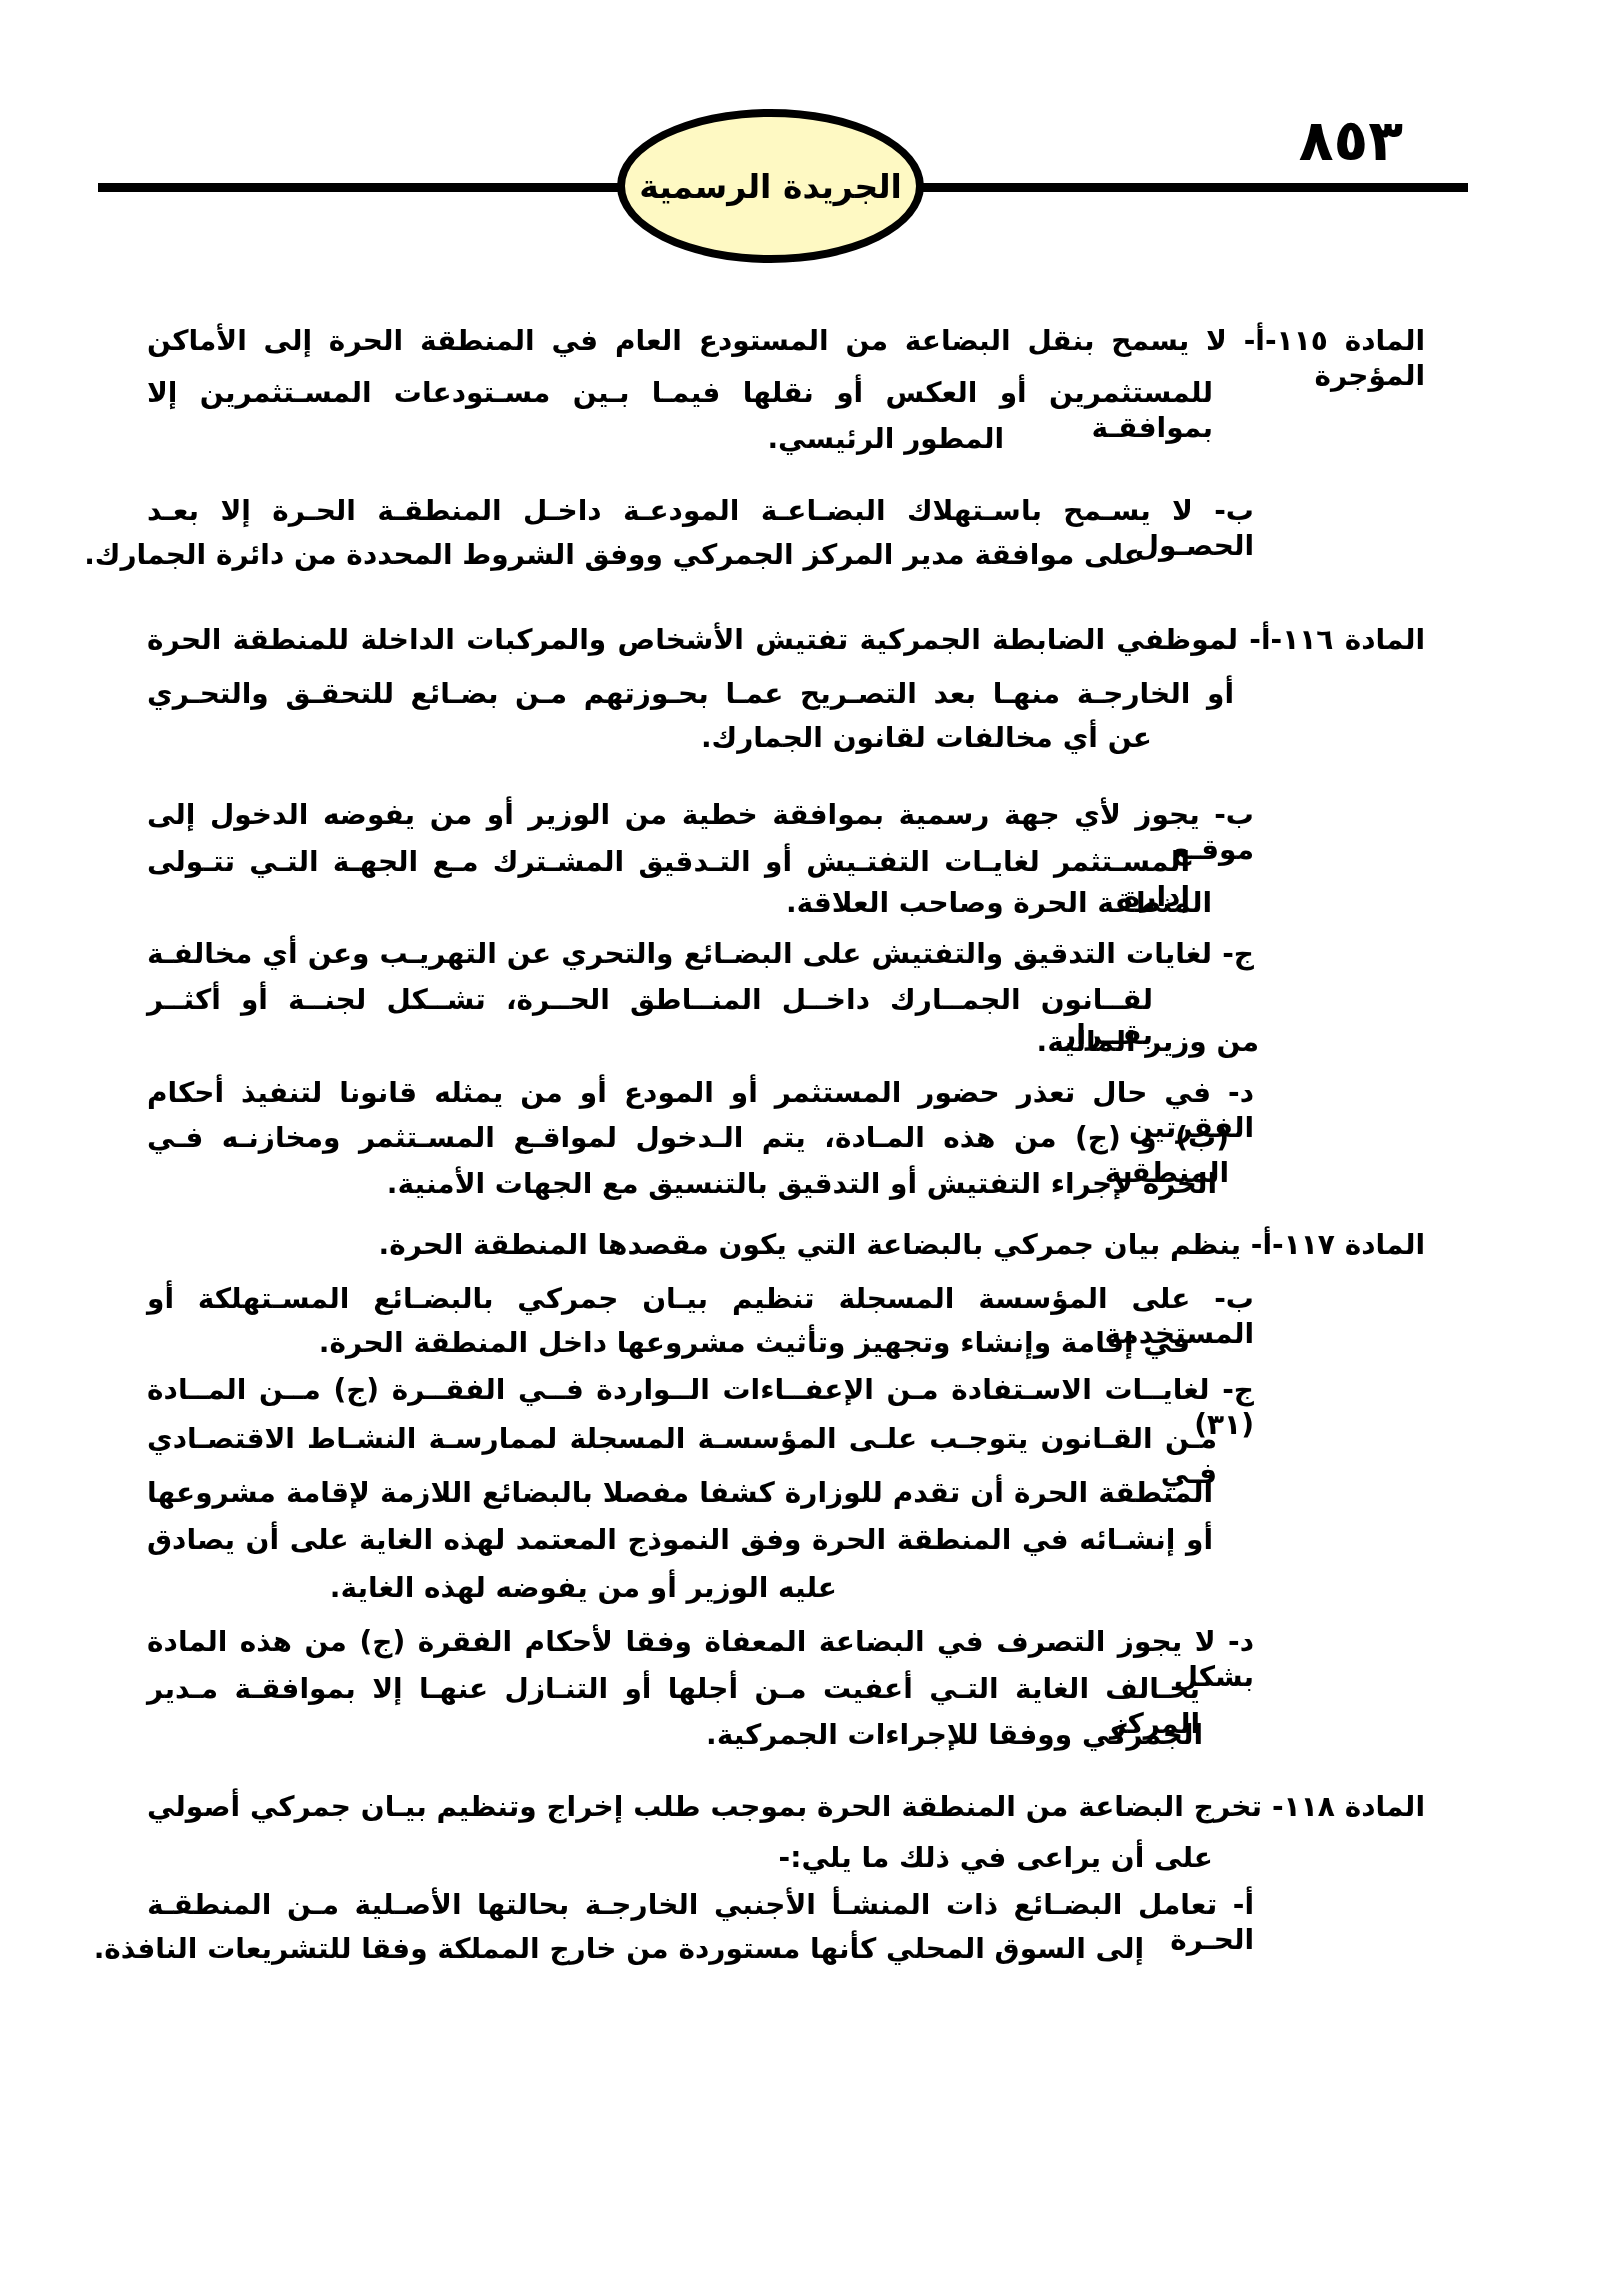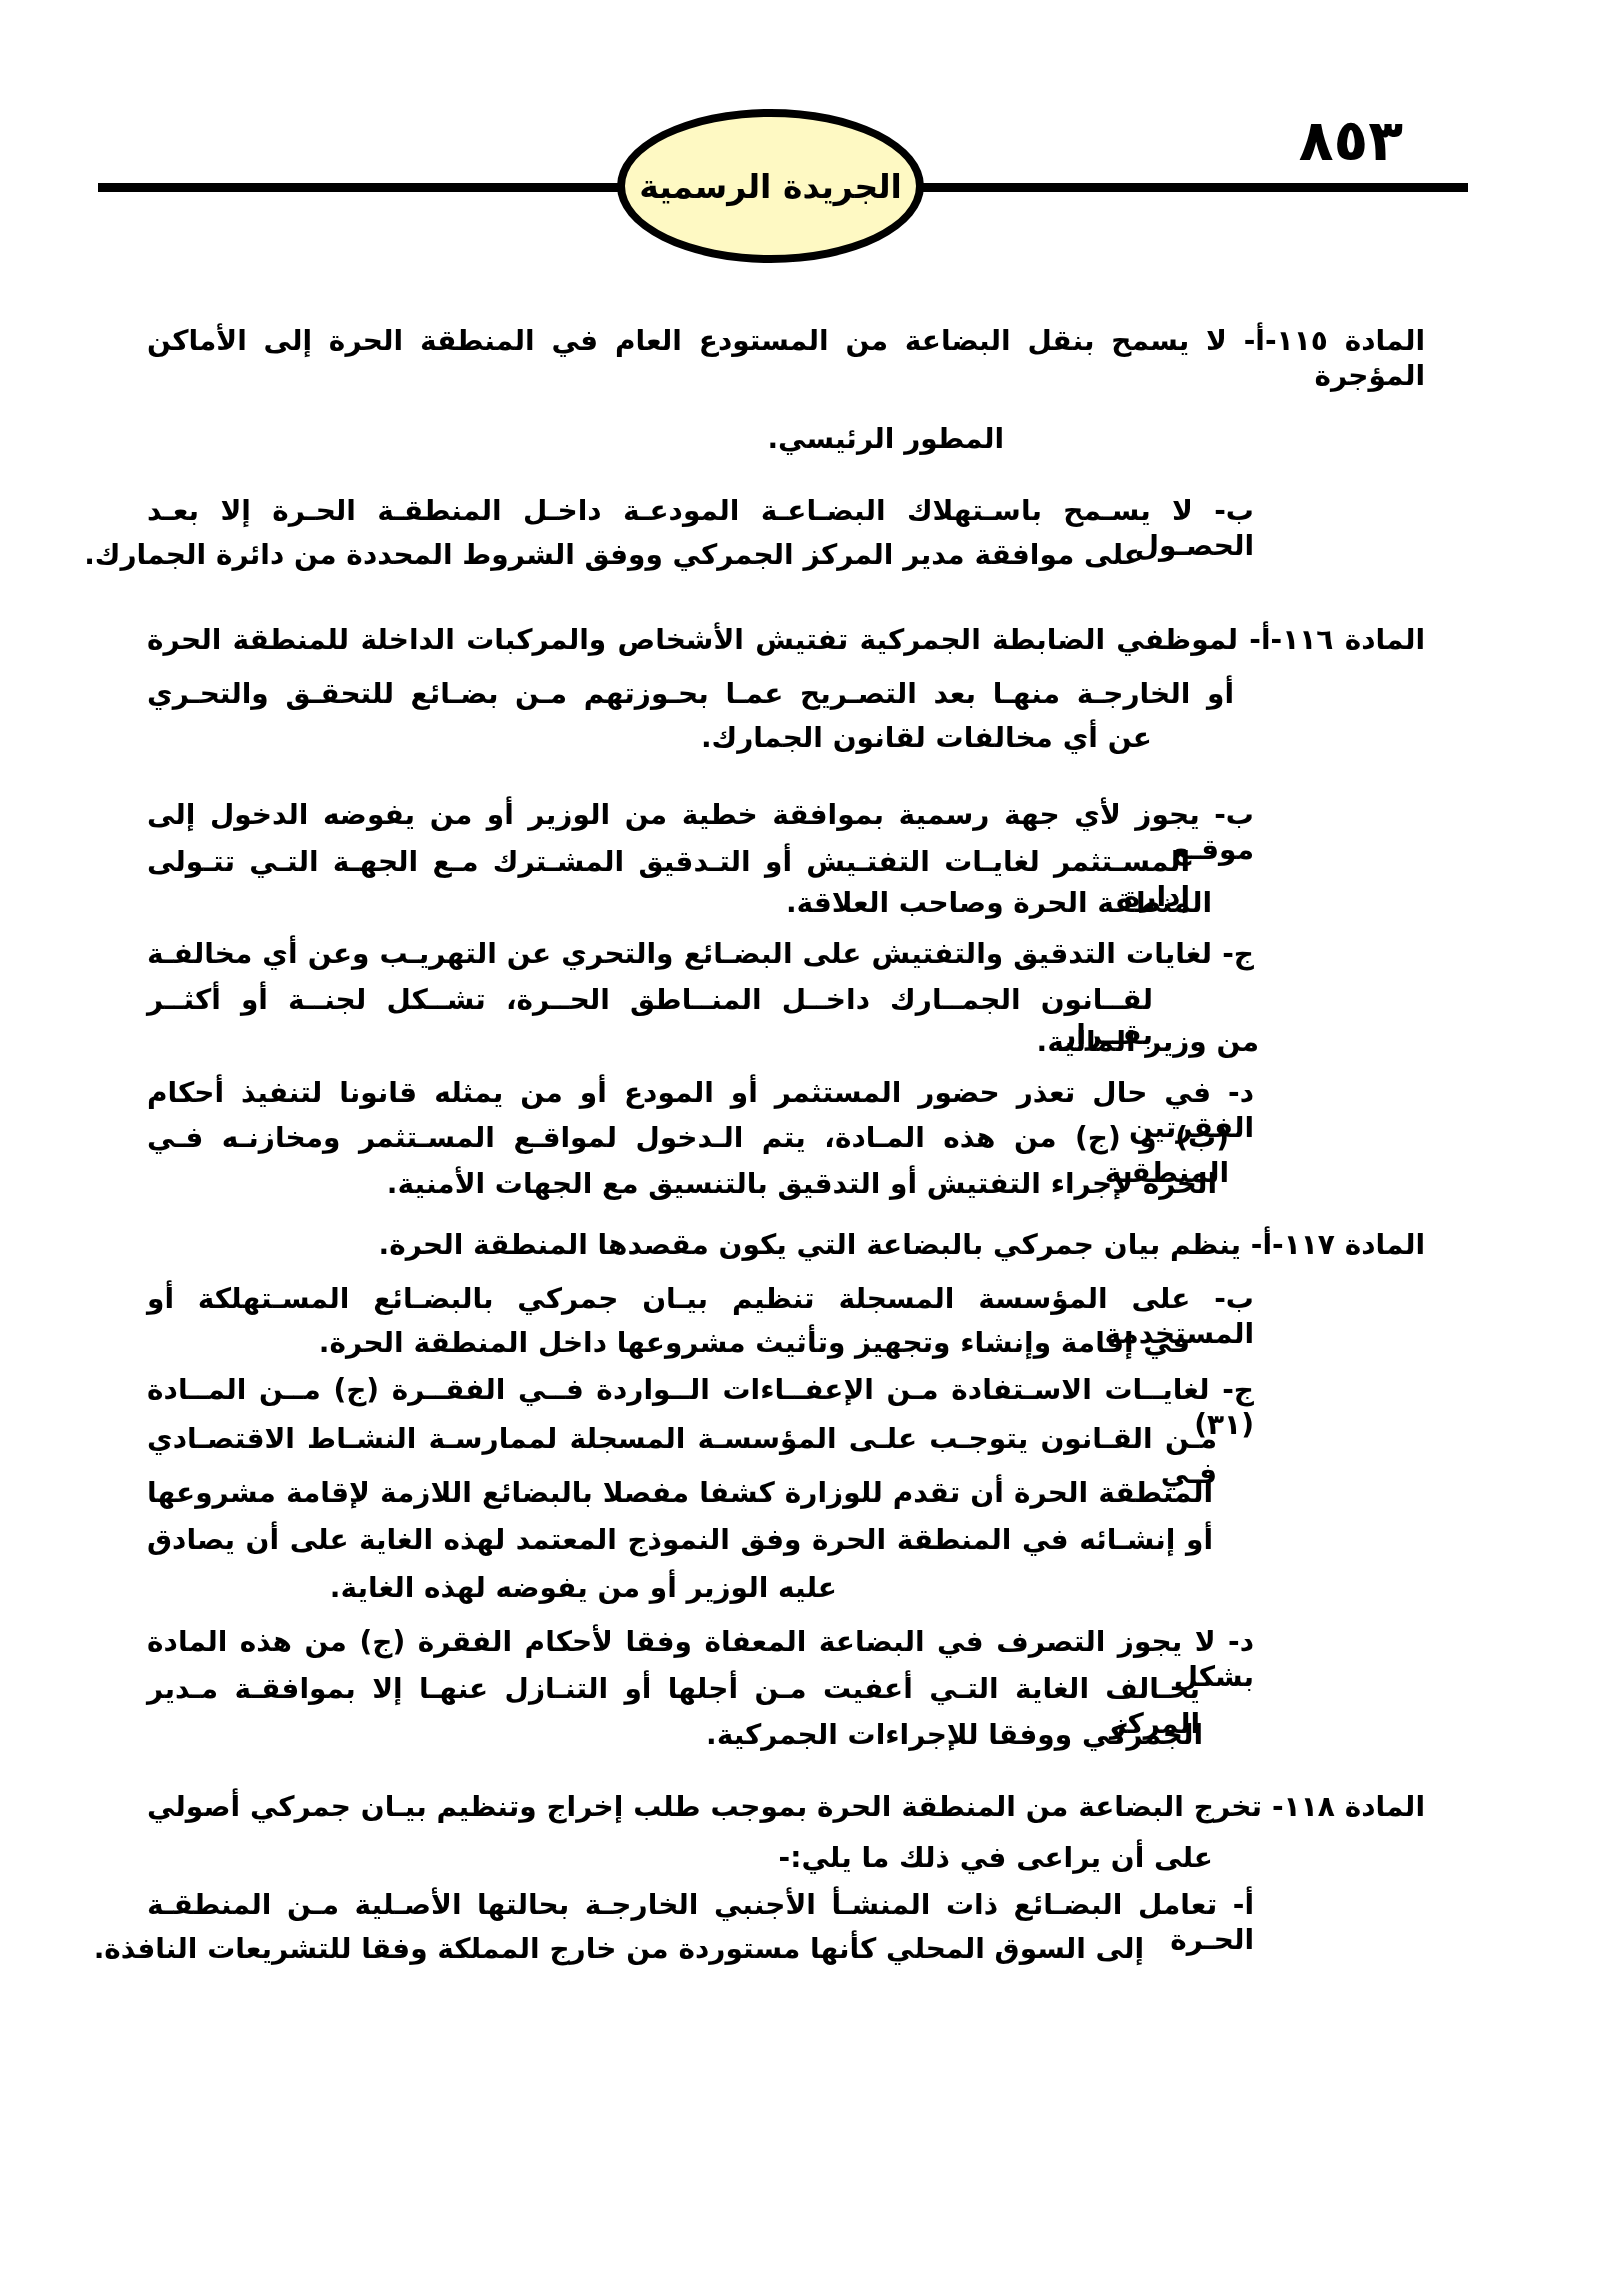--- a/index.html
+++ b/index.html
@@ -24,20 +24,21 @@
 
 <div class="page">
 
   <div class="pagenum">٨٥٣</div>
   <div class="rule"></div>
   <div class="seal">
     <span>الجريدة الرسمية</span>
   </div>
 
   <div class="ln j" style="top:323px;right:196px;left:147px">المادة ١١٥-أ- لا يسمح بنقل البضاعة من المستودع العام في المنطقة الحرة إلى الأماكن المؤجرة</div>
+  <div class="ln j" style="top:375px;right:408px;left:147px">للمستثمرين أو العكس أو نقلها فيمـا بـين مسـتودعات المسـتثمرين إلا بموافقـة</div>
   <div class="ln r" style="top:421px;right:617px">المطور الرئيسي.</div>
   <div class="ln j" style="top:493px;right:367px;left:147px">ب- لا يسـمح باسـتهلاك البضـاعـة المودعـة داخـل المنطقـة الحـرة إلا بعـد الحصـول</div>
   <div class="ln r" style="top:537px;right:478px">على موافقة مدير المركز الجمركي ووفق الشروط المحددة من دائرة الجمارك.</div>
 
   <div class="ln j" style="top:622px;right:196px;left:147px">المادة ١١٦-أ- لموظفي الضابطة الجمركية تفتيش الأشخاص والمركبات الداخلة للمنطقة الحرة</div>
   <div class="ln j" style="top:676px;right:387px;left:147px">أو الخارجـة منهـا بعد التصـريح عمـا بحـوزتهم مـن بضـائع للتحقـق والتحـري</div>
   <div class="ln r" style="top:720px;right:469px">عن أي مخالفات لقانون الجمارك.</div>
   <div class="ln j" style="top:797px;right:367px;left:147px">ب- يجوز لأي جهة رسمية بموافقة خطية من الوزير أو من يفوضه الدخول إلى موقـع</div>
   <div class="ln j" style="top:844px;right:431px;left:147px">المسـتثمر لغايـات التفتـيش أو التـدقيق المشـترك مـع الجهـة التـي تتـولى إدارة</div>
   <div class="ln r" style="top:885px;right:409px">المنطقة الحرة وصاحب العلاقة.</div>

